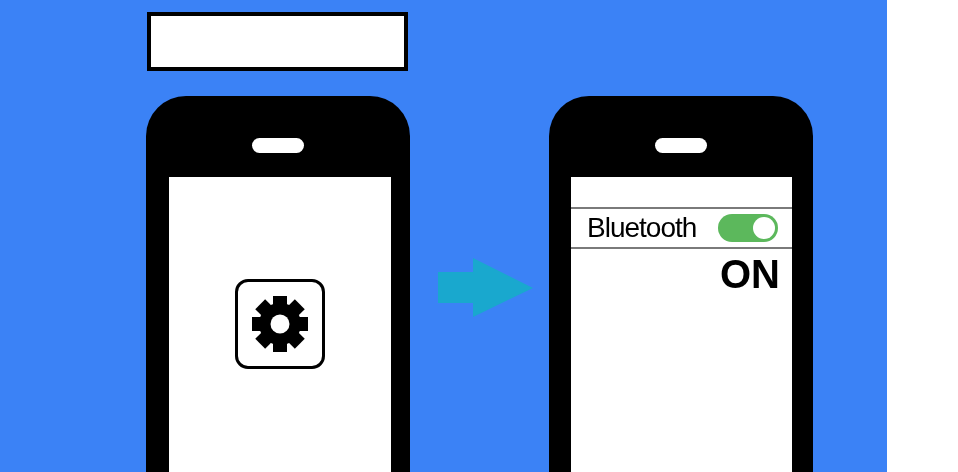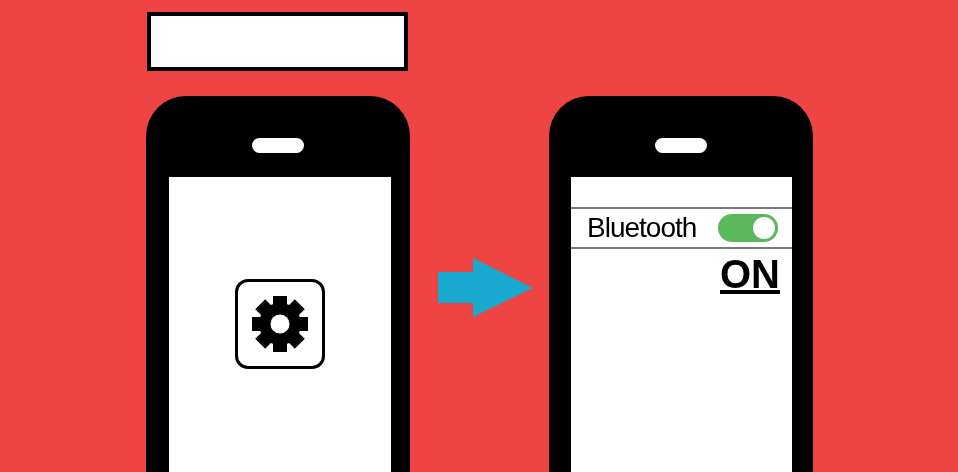--- a/index.html
+++ b/index.html
@@ -1,22 +1,22 @@
 <!DOCTYPE html>
 <html><head>
 <meta charset="utf-8">
 <style>
   html, body { margin: 0; padding: 0; }
   body { font-family: "Liberation Sans", sans-serif; }
 
   .canvas {
     position: relative;
-    width: 958px;
+    width: 887px;
     height: 472px;
-    background: #ef4444;
+    background: #3b82f6;
     overflow: hidden;
   }
 
   
   .label-box {
     position: absolute;
     left: 147px;
     top: 12px;
     width: 261px;
     height: 59px;
@@ -110,21 +110,20 @@
     background: #fff;
   }
   .on-text {
     margin-top: 5px;
     padding-right: 12px;
     text-align: right;
     font-size: 40px;
     font-weight: bold;
     line-height: 1;
     color: #000;
-    text-decoration: underline;
   }
 
   
   .arrow-svg {
     position: absolute;
     left: 438px;
     top: 258px;
   }
 </style>
 </head>

